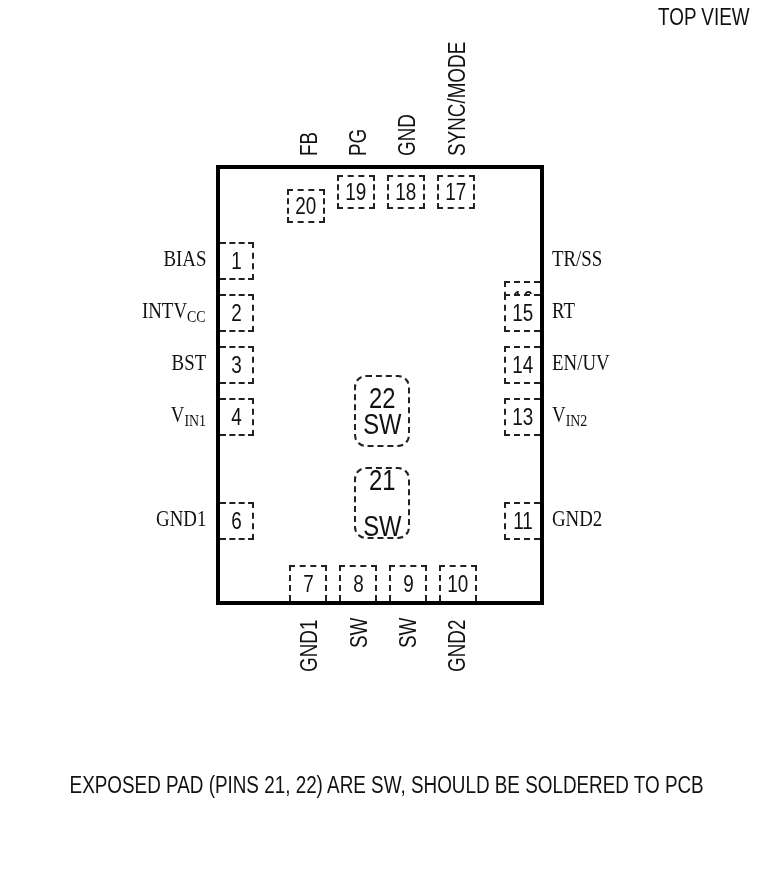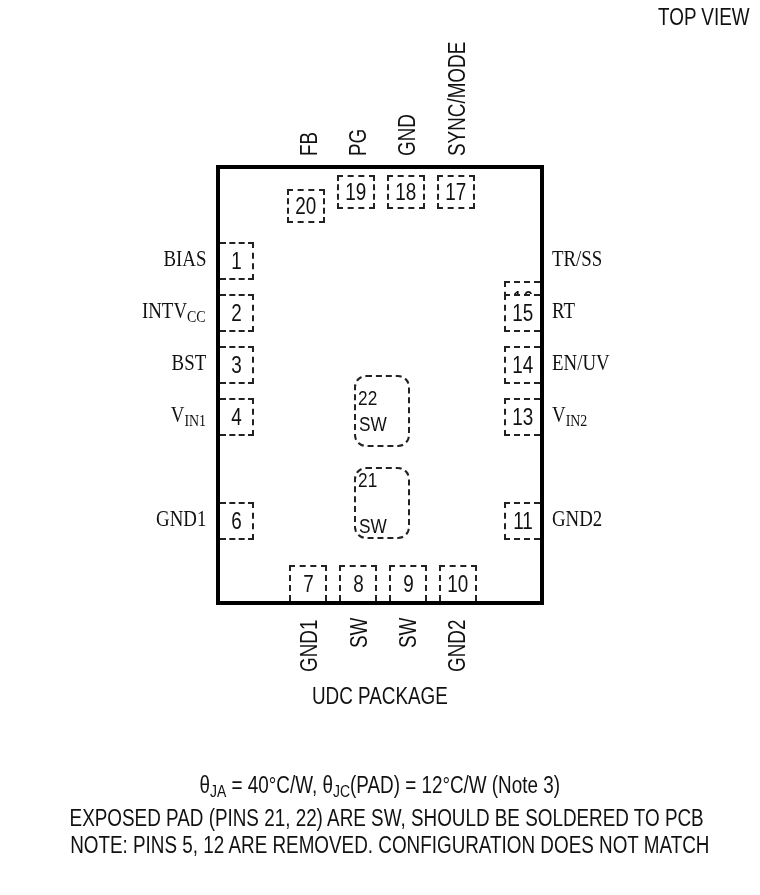--- a/index.html
+++ b/index.html
@@ -13,21 +13,21 @@
        display:flex;align-items:center;justify-content:center;font-size:23px;}
   .pin span{transform:scaleX(0.82);display:inline-block;}
   .lbl{position:absolute;font-size:23px;white-space:nowrap;font-family:Liberation Serif, serif;}
   .lbl .in{transform:scaleX(0.82);display:inline-block;}
   .lbl-left{text-align:right;width:110px;}
   .lbl-left .in{transform-origin:right center;}
   .lbl-right{text-align:left;}
   .lbl-right .in{transform-origin:left center;}
   .vlbl{position:absolute;font-size:23px;white-space:nowrap;transform-origin:left top;transform:rotate(-90deg) scaleX(0.82);}
   .epad{position:absolute;box-sizing:border-box;border:2px dashed #222;border-radius:12px;
-        display:flex;flex-direction:column;align-items:flex-start;justify-content:center;font-size:21px;line-height:26px;}
+        display:flex;flex-direction:column;align-items:center;justify-content:center;font-size:29px;line-height:26px;}
   .epad span{transform:scaleX(0.82);display:inline-block;}
   sub{font-size:17px;vertical-align:-4px;}
   .foot{position:absolute;left:0;width:760px;text-align:center;font-size:23px;line-height:27px;}
   .foot div{white-space:nowrap;}
 </style>
 </head>
 <body>
 
 <div class="abs title"><span class="narrow">TOP VIEW</span></div>
 
@@ -117,19 +117,16 @@
 <div class="lbl lbl-right" style="left:552px;top:350px;"><span class="in"><span>EN/UV</span></span></div>
 <div class="lbl lbl-right" style="left:552px;top:402px;"><span class="in"><span>V</span><sub>IN2</sub></span></div>
 <div class="lbl lbl-right" style="left:552px;top:506px;"><span class="in"><span>GND2</span></span></div>
 
 <div class="vlbl" style="left:296px;top:672px;">GND1</div>
 <div class="vlbl" style="left:346px;top:648px;">SW</div>
 <div class="vlbl" style="left:395px;top:648px;">SW</div>
 <div class="vlbl" style="left:444px;top:672px;">GND2</div>
 
 <div class="foot" style="top:683px;">
-  <div><span class="narrow">UDC PACKAGE</span></div>
 </div>
 <div class="foot" style="top:772px;">
-  <div><span class="narrow"><span>θ</span><sub>JA</sub><span> = 40°C/W, </span><span>θ</span><sub>JC</sub><span>(PAD) = 12°C/W (Note 3)</span></span></div>
   <div><span class="narrow">EXPOSED PAD (PINS 21, 22) ARE SW, SHOULD BE SOLDERED TO PCB</span></div>
-  <div><span class="narrow">NOTE: PINS 5, 12 ARE REMOVED. CONFIGURATION DOES NOT MATCH</span></div>
 </div>
 
 </body></html>

